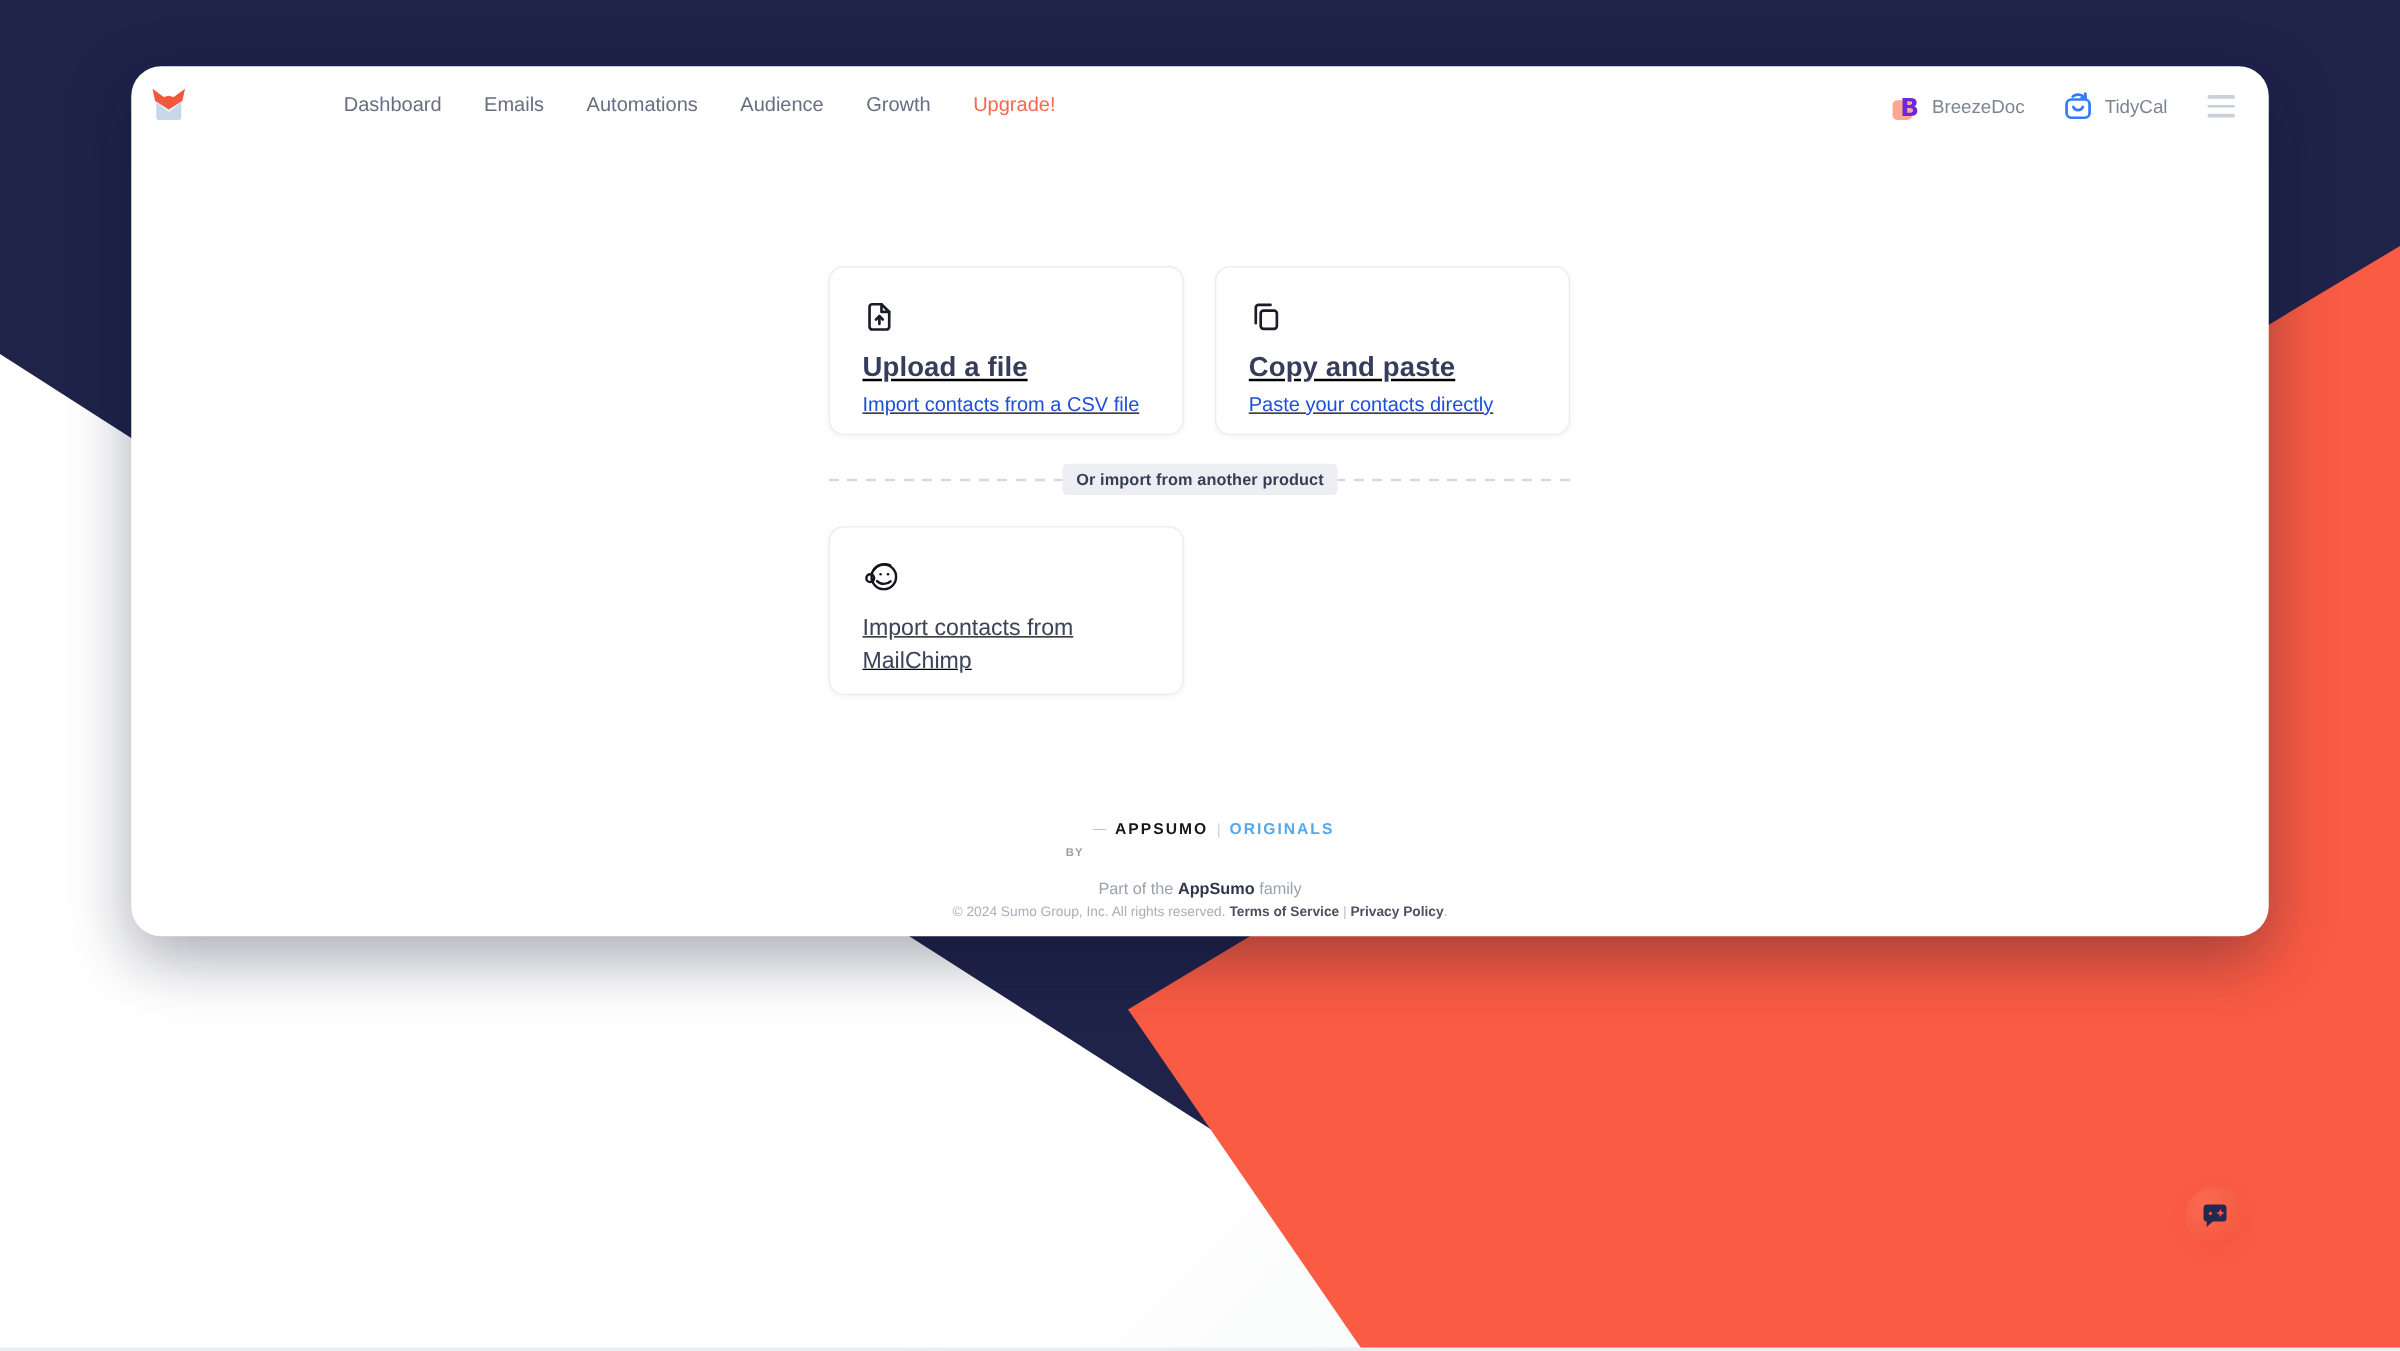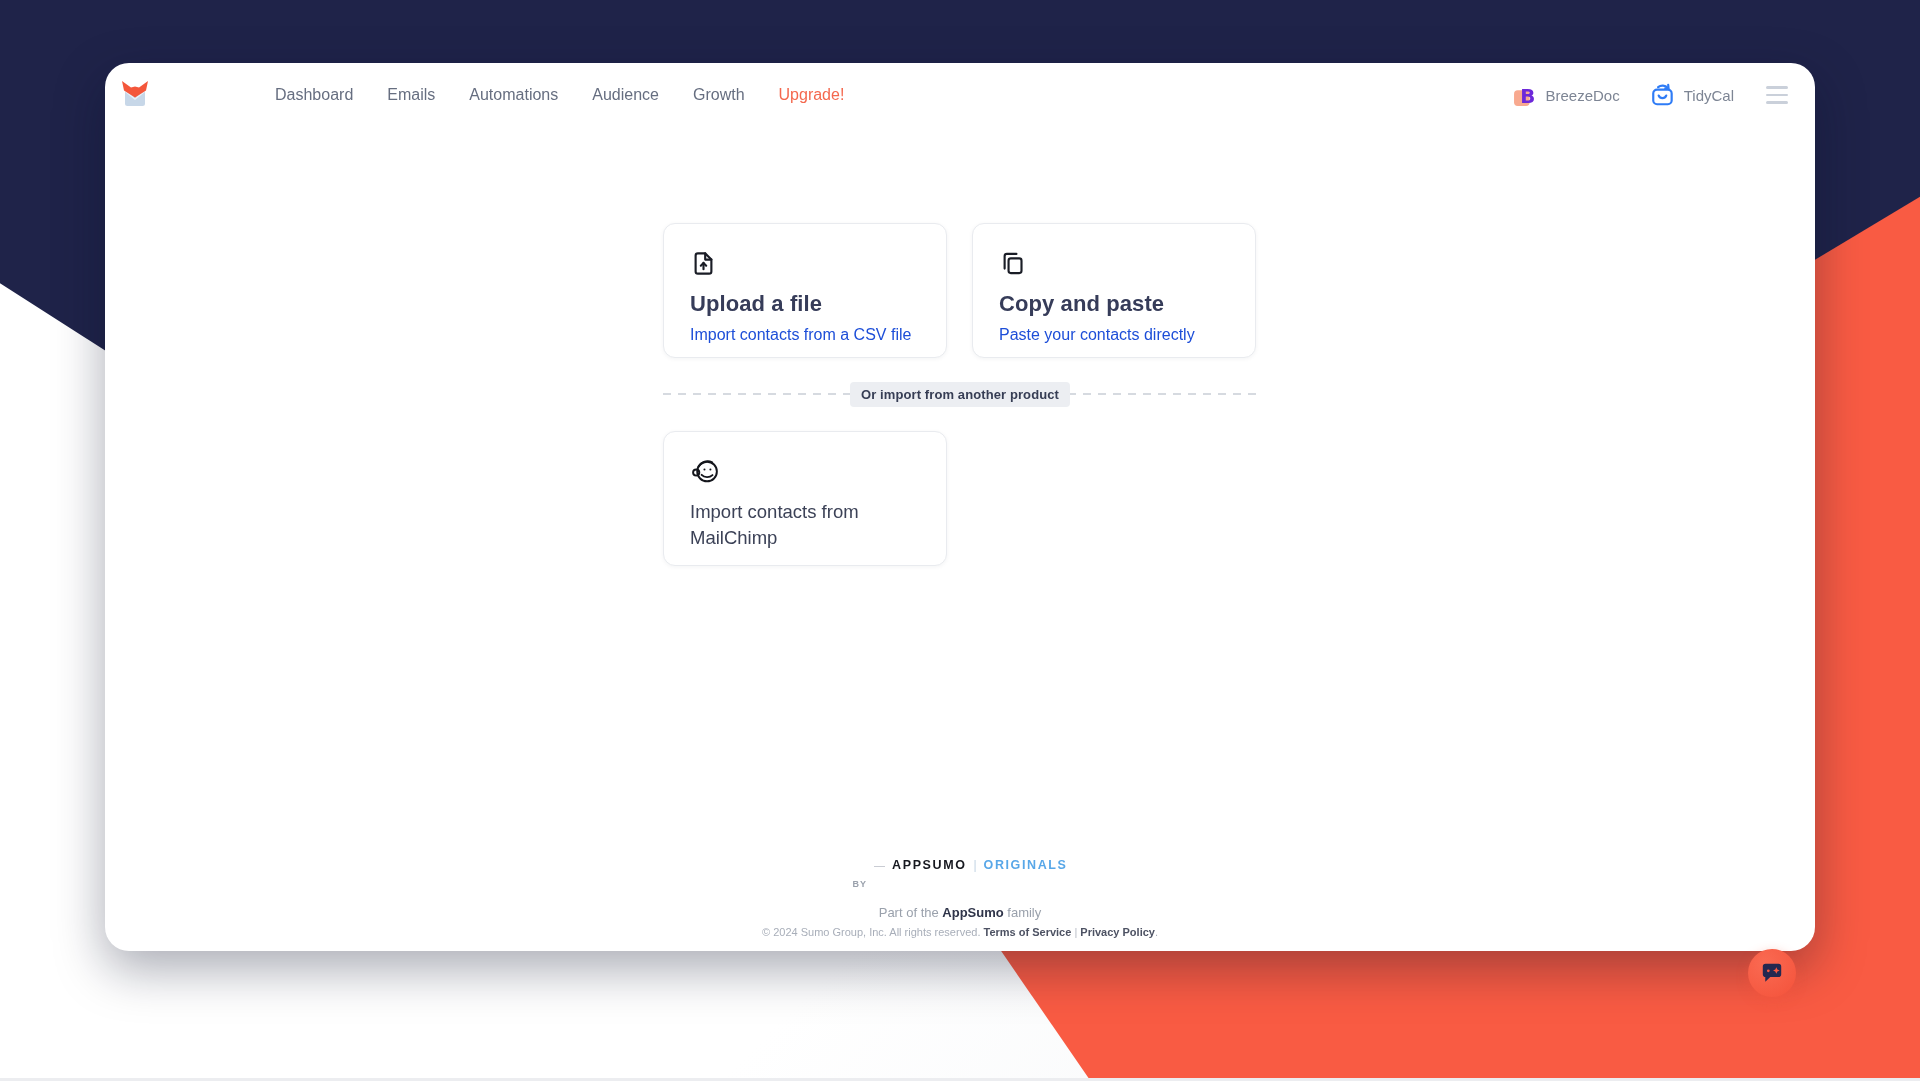--- a/index.html
+++ b/index.html
@@ -9,46 +9,46 @@
   .page { position:relative; width:1920px; height:1081px; background:#1F2349; overflow:hidden; }
 
   
   .bg-white-diag { position:absolute; inset:0; background:linear-gradient(135deg,#ffffff 60%,#f1f3f6 100%);
     clip-path:polygon(0 26.2%, 64.9% 100%, 0 100%); }
   .bg-orange-diag { position:absolute; inset:0; background:#F95B43;
     clip-path:polygon(47% 74.7%, 100% 18.2%, 100% 100%, 56.8% 100%); }
   .bg-bottom-strip { position:absolute; left:0; right:0; bottom:0; height:3px; background:#ecedf0; }
 
   
-  .main-card { position:absolute; left:105px; top:63px; width:1710px; height:888px;
+  .main-card { position:absolute; left:105px; top:53px; width:1710px; height:696px;
     background:#ffffff; border-radius:24px; box-shadow:0 18px 50px rgba(10,14,40,.35); }
 
   
   .nav { display:flex; align-items:center; height:64px; padding:0 25px 0 14px; }
   .logo { width:32px; height:30px; flex:0 0 auto; cursor:pointer; }
   .nav-menu { display:flex; align-items:center; gap:34px; margin-left:124px; }
   .nav-link { font-size:16px; color:#666e80; cursor:pointer; white-space:nowrap; }
   .nav-link.upgrade { color:#F4684E; }
   .nav-right { margin-left:auto; display:flex; align-items:center; gap:30px; }
   .product-btn { display:flex; align-items:center; gap:8px; cursor:pointer; }
   .product-btn .plabel { font-size:15px; color:#7d8594; }
   .hamburger { display:flex; flex-direction:column; gap:5px; cursor:pointer; padding:4px 2px; }
   .hamburger span { display:block; width:22px; height:2.5px; background:#cad0da; border-radius:2px; }
 
   
   .import-wrap { width:594px; margin:96px auto 0; }
-  .cards-row { display:flex; gap:25px; }
+  .cards-row { display:flex; gap:25px;text-decoration:underline; }
   .option-card { width:284px; height:135px; background:#fff; border:1px solid #e9ebef; border-radius:12px;
     padding:24px 26px; cursor:pointer; box-shadow:0 1px 4px rgba(25,30,60,.05); }
   .option-card .icon-box { height:30px; margin-bottom:13px; display:flex; align-items:center; }
   .option-title { font-size:22px; font-weight:700; color:#363C59; letter-spacing:.1px; margin-bottom:9px; }
   .option-sub { font-size:16px; color:#1d4ed8; }
   .provider-title { font-size:18.5px; font-weight:500; color:#3C4257; line-height:1.42; max-width:215px; }
 
-  .divider { position:relative; height:26px; margin:23px 0 24px; display:flex; align-items:center; justify-content:center; }
+  .divider { position:relative; height:26px; margin:23px 0 24px; display:flex; align-items:flex-start; justify-content:center; }
   .divider .dash-line { position:absolute; left:0; right:0; top:12px; height:2px;
     background:repeating-linear-gradient(90deg,#d6dae0 0 8px, transparent 8px 15px); }
   .divider .badge { position:relative; background:#eceef2; color:#363D54; font-size:13px; font-weight:700;
     padding:5px 11px; border-radius:4px; letter-spacing:.1px; }
 
   
   .footer { position:absolute; left:0; right:0; bottom:13px; text-align:center; }
   .byline { margin-bottom:16px; display:flex; align-items:center; justify-content:center; gap:7px; }
   .byline .by { font-size:9px; color:#9aa1ac; font-weight:700; letter-spacing:1px;margin-top:38px; }
   .byline .dash { font-size:11px; color:#b9bec7; }

